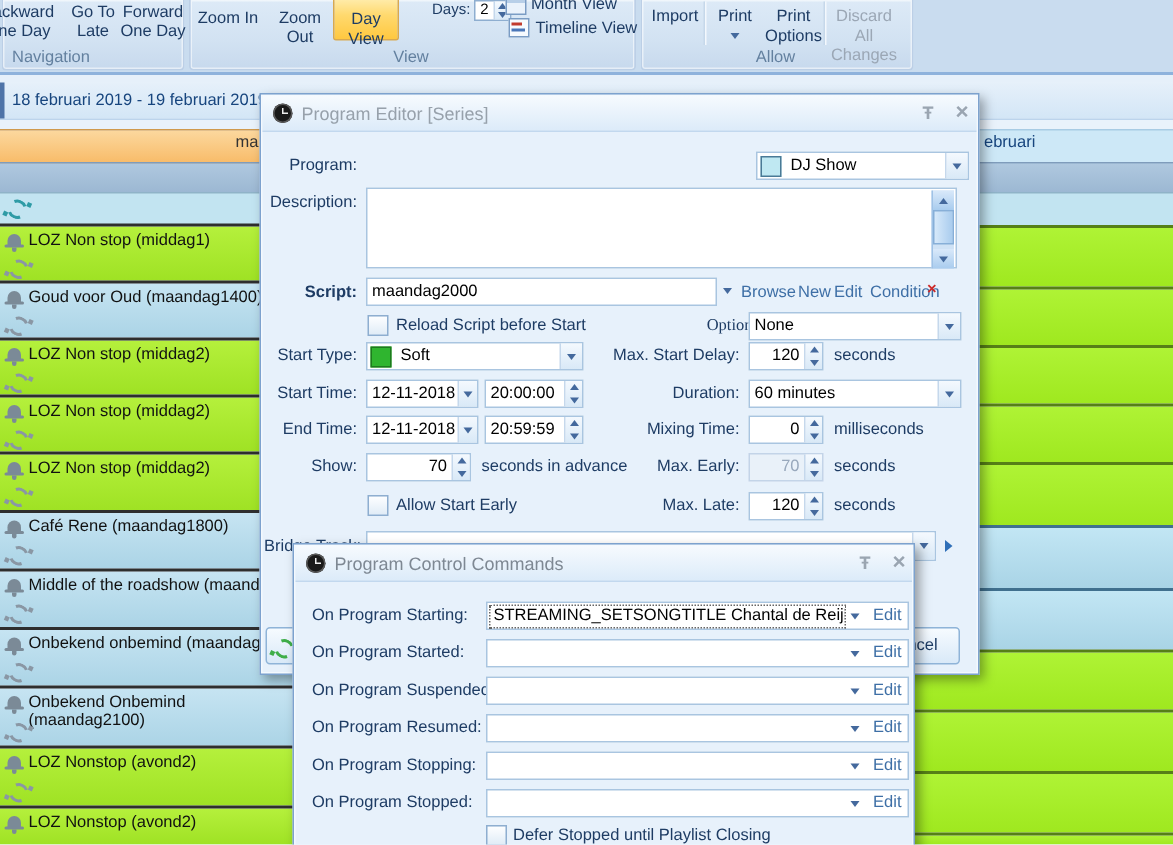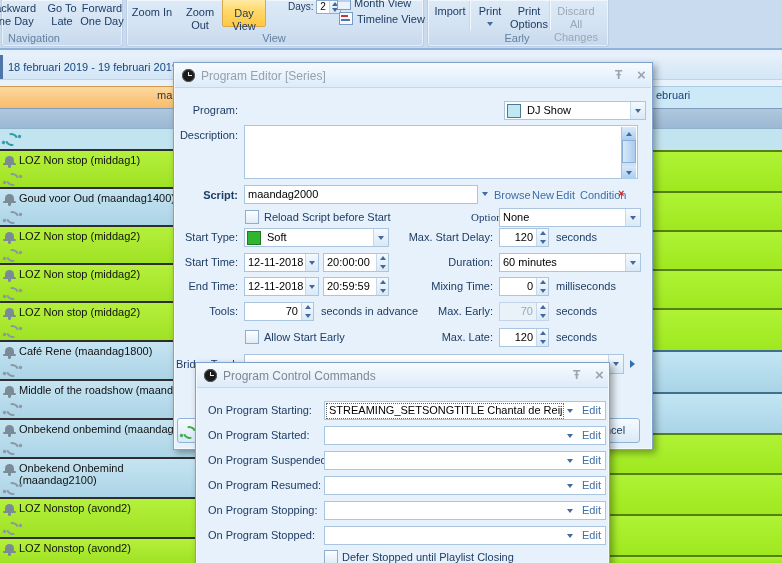--- a/index.html
+++ b/index.html
@@ -158,21 +158,21 @@
     <i class="td" style="position:absolute;left:487px;top:22px;"></i>
     <div class="rbtn" style="left:508px;top:5px;width:42px;">
       <span>Print</span>
       <span class="l2">Options</span>
     </div>
     <div class="vsep" style="left:549px;"></div>
     <div class="rbtn grayed" style="left:552px;top:5px;width:48px;">
       <span>Discard All</span>
       <span class="l2">Changes</span>
     </div>
-    <div class="rlabel" style="left:427px;width:180px;text-align:center;">Early</div>
+    <div class="rlabel" style="left:427px;width:180px;text-align:center;">Allow</div>
   </div>
   <div class="abs" style="left:0;top:48px;width:782px;height:2px;background:#8EB2DC;"></div>
   <div class="abs" style="left:0;top:50px;width:782px;height:5px;background:#E6F0FA;"></div>
 
   <div class="dateband"></div>
   <div class="dateaccent"></div>
   <div class="datetext nowrap">18 februari 2019 - 19 februari 2019</div>
 
   <div class="dh-orange"></div>
   <div class="dh-blue"></div>
@@ -357,21 +357,21 @@
     <div class="lbl rl" style="left:230px;top:217px;width:89px;">Mixing Time:</div>
     <div class="box spin" style="left:325px;top:214px;width:50px;height:19px;">
       <span class="v">0</span>
       <span class="sbtns">
           <i class="tu"></i>
           <i class="td"></i>
         </span>
     </div>
     <div class="lbl" style="left:382px;top:217px;">milliseconds</div>
 
-    <div class="lbl rl" style="left:0;top:242px;width:64px;">Tools:</div>
+    <div class="lbl rl" style="left:0;top:242px;width:64px;">Show:</div>
     <div class="box spin" style="left:70px;top:239px;width:70px;height:19px;">
       <span class="v">70</span>
       <span class="sbtns">
           <i class="tu"></i>
           <i class="td"></i>
         </span>
     </div>
     <div class="lbl" style="left:147px;top:242px;">seconds in advance</div>
     <div class="lbl rl" style="left:230px;top:242px;width:89px;">Max. Early:</div>
     <div class="box spin dis" style="left:325px;top:239px;width:50px;height:19px;">

